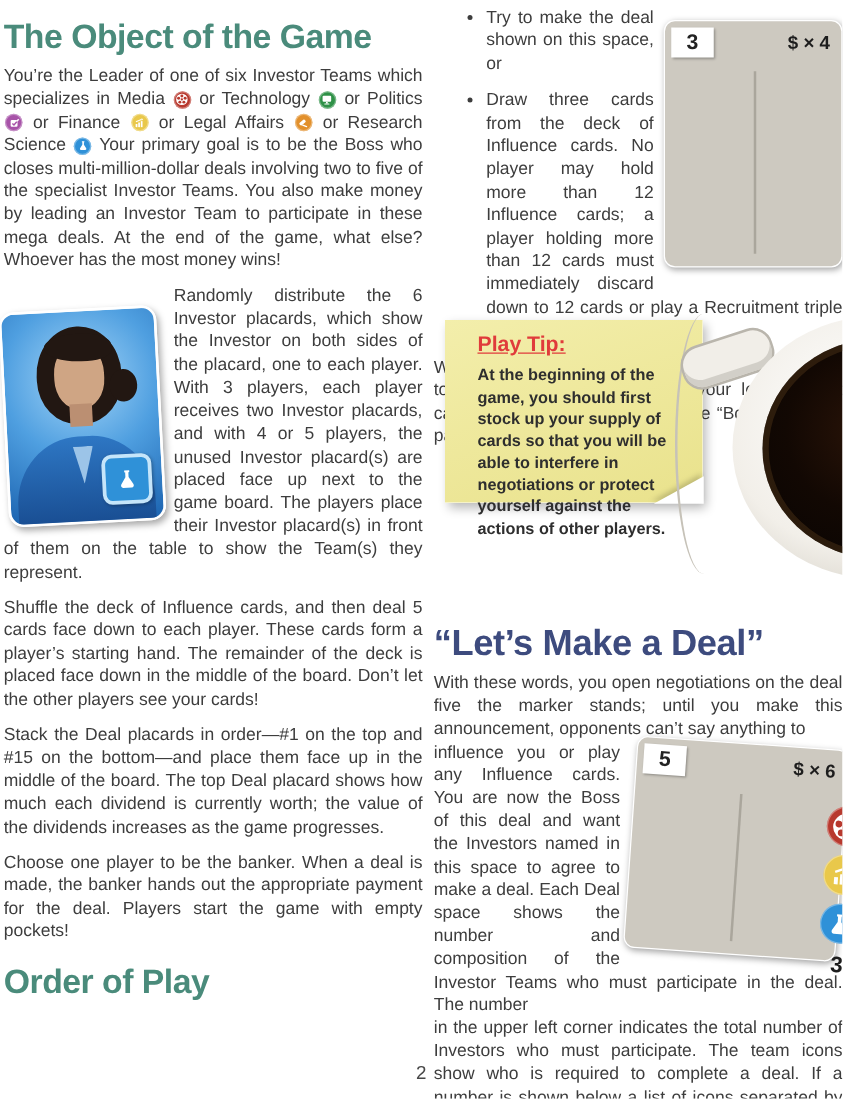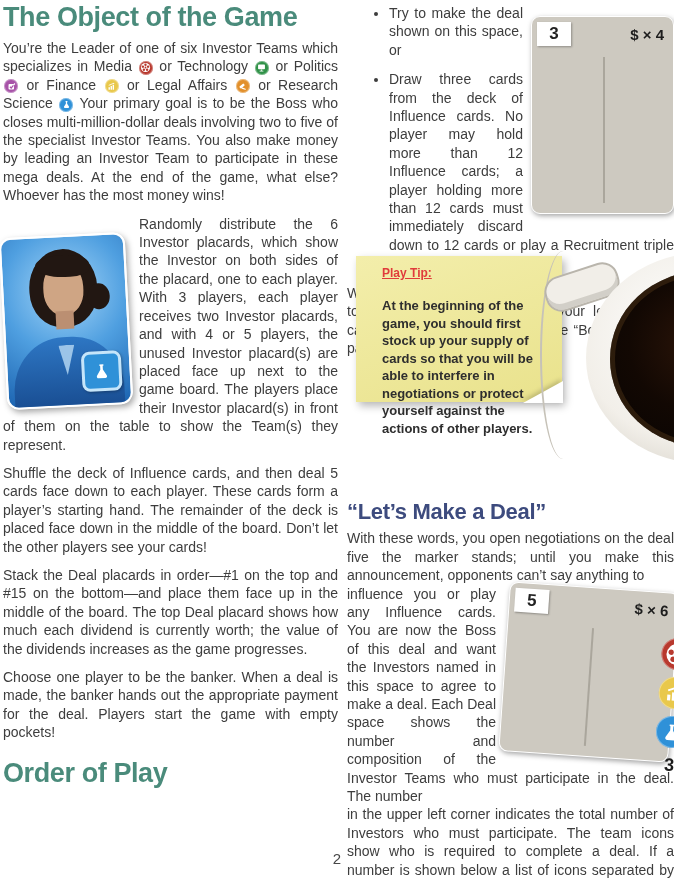--- a/index.html
+++ b/index.html
@@ -1,22 +1,22 @@
 <!DOCTYPE html>
 <html style="--heading_teal: #4a8b7b; --heading_blue: #3d4b7e; --tip_red: #e03b3b; --body_text: #3d3d3d; --note_bg: #e9e28c; --card_bg: #cdc9c0; --media: #b8392e; --technology: #2f9147; --politics: #a753a8; --finance: #e9c84b; --legal: #e2902c; --research: #2f91d8;"><head>
 <meta charset="utf-8">
 <style>
   html,body{margin:0;padding:0;background:#fff;}
   .page{position:relative;width:674px;height:879px;overflow:hidden;background:#fff;
         font-family:"Liberation Sans",sans-serif;color:var(--body_text,#3d3d3d);}
   .col-left{position:absolute;left:3px;top:0;width:335px;}
   .col-right{position:absolute;left:347px;top:2px;width:327px;}
   h1{font-size:27px;font-weight:bold;color:var(--heading_teal,#4a8b7b);margin:16px 0 6px 0;letter-spacing:-0.4px;}
-  h1.first{margin-top:2px;}
-  h2{font-size:22px;font-weight:bold;color:var(--heading_blue,#3d4b7e);margin:14px 0 4px 0;letter-spacing:-0.3px;}
+  h1.first{margin-top:14px;}
+  h2{font-size:29px;font-weight:bold;color:var(--heading_blue,#3d4b7e);margin:14px 0 4px 0;letter-spacing:-0.3px;}
   p{font-size:14px;line-height:18.4px;margin:0 0 10px 0;}
   .just{text-align:justify;}
   ul{margin:4px 0 10px 0;padding-left:50px;}
   li{font-size:14px;line-height:18.4px;margin-bottom:11px;text-align:justify;}
   .col-right ul{padding-left:42px;margin-top:2px;}
   .inline-icon{display:inline-block;vertical-align:-2px;line-height:0;margin:0 1px;}
   .icon-circle{display:inline-flex;align-items:center;justify-content:center;border-radius:50%;line-height:0;
                box-shadow:inset 0 0 0 1px rgba(255,255,255,.35);}
   
   .card{position:relative;background:var(--card_bg,#cdc9c0);border:1px solid #fff;border-radius:9px;
@@ -31,21 +31,21 @@
   .card3{float:right;width:141px;height:196px;margin:14px 0 6px 8px;}
   .card5{float:right;width:168px;height:168px;margin:2px 0 10px 8px;transform:rotate(4deg);}
   .card5 .col-left{padding-top:10px;gap:7px;}
   
   .note{position:absolute;left:356px;top:256px;width:206px;height:146px;
         background:linear-gradient(160deg,#f3eeab,var(--note_bg,#e9e28c));
         box-shadow:3px 4px 8px rgba(0,0,0,.28);padding:10px 10px 10px 26px;box-sizing:border-box;}
   .note::after{content:'';position:absolute;bottom:-1px;right:-1px;border-style:solid;
         border-width:0 0 22px 40px;border-color:transparent transparent #fff transparent;
         filter:drop-shadow(-2px -2px 2px rgba(0,0,0,.18));}
-  .tip-label{font-size:12px;font-weight:bold;color:var(--tip_red,#e03b3b);text-decoration:underline;margin-bottom:17px;}
+  .tip-label{font-size:17px;font-weight:bold;color:var(--tip_red,#e03b3b);text-decoration:underline;margin-bottom:5px;}
   .tip-text{font-size:13px;line-height:17.5px;font-weight:600;color:#2e2e2e;}
   
   .coffee{position:absolute;left:538px;top:243px;width:140px;height:225px;}
   .cup-arc{position:absolute;left:2px;top:8px;width:44px;height:208px;border-left:2px solid #c6c2b8;border-radius:50%;}
   .cup-handle{position:absolute;left:6px;top:26px;width:72px;height:32px;border-radius:16px;
         background:#f1eee8;border:2px solid #b9b5ac;transform:rotate(-18deg);
         box-shadow:inset 0 -6px 0 rgba(120,115,105,.25);}
   .cup-outer{position:absolute;left:48px;top:10px;width:232px;height:210px;border-radius:50%;
         background:radial-gradient(circle at 42% 40%,#ffffff 0%,#f2efe9 55%,#d8d4cb 80%,#b3afa5 100%);}
   .cup-coffee{position:absolute;left:72px;top:28px;width:188px;height:176px;border-radius:50%;

